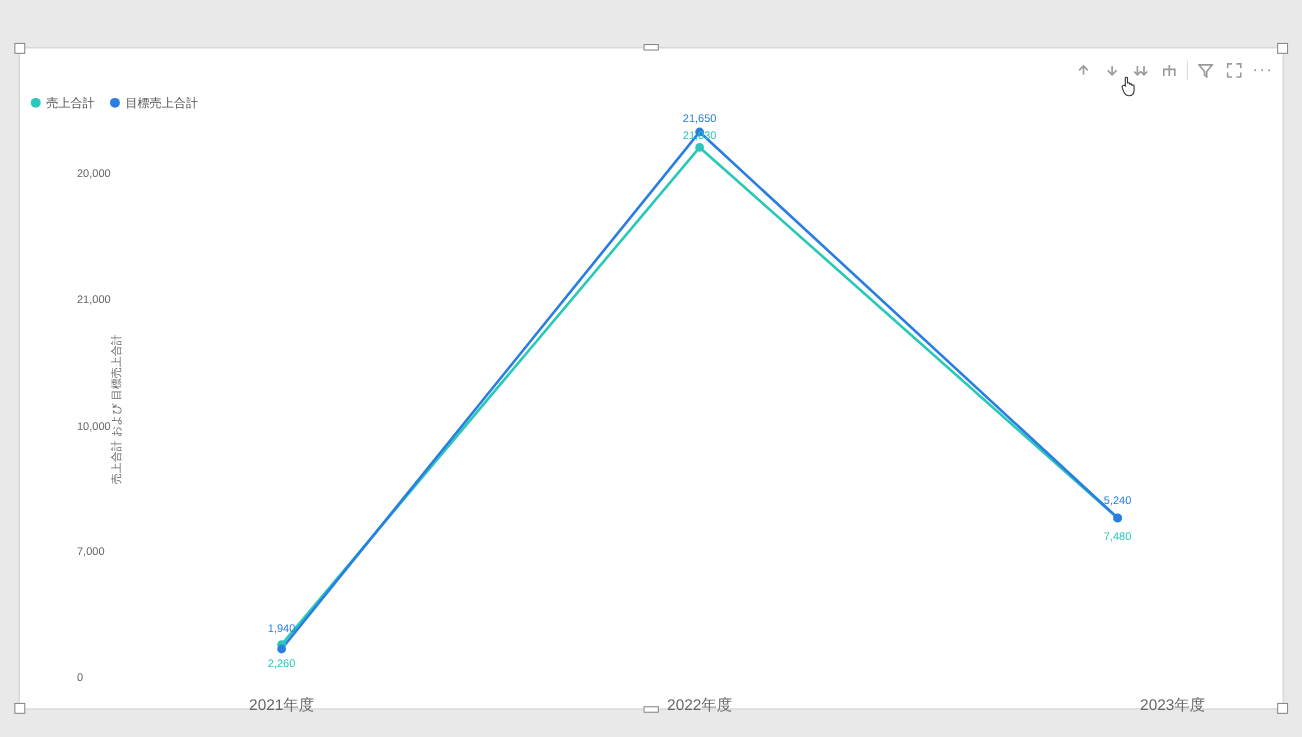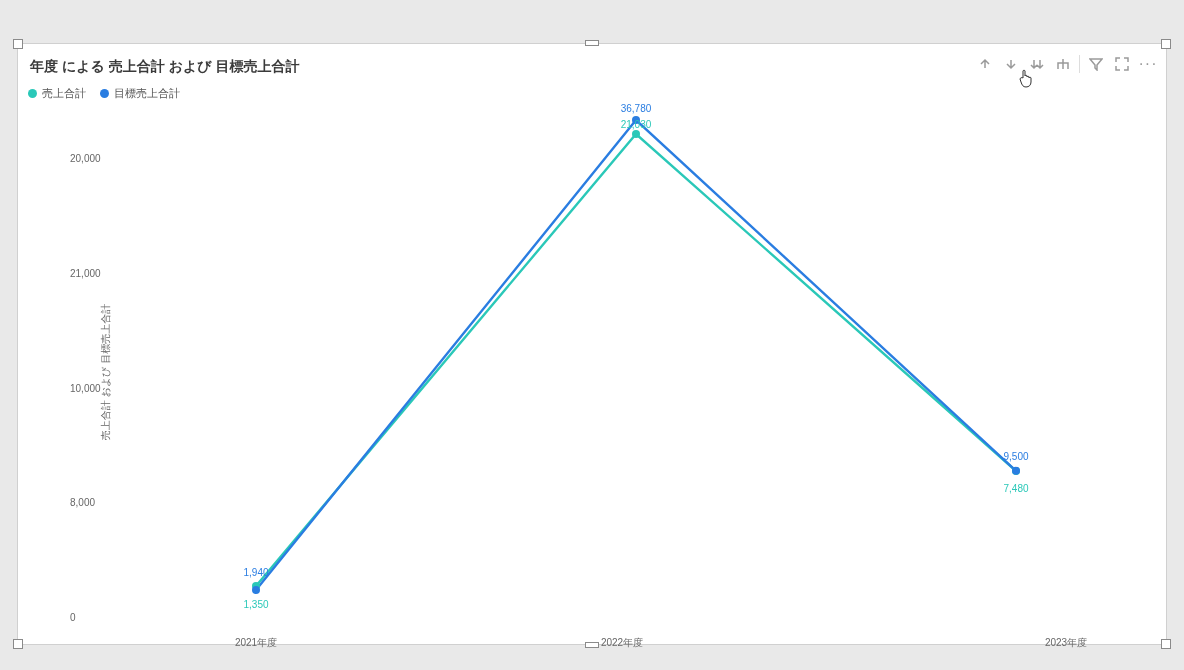--- a/index.html
+++ b/index.html
@@ -83,21 +83,21 @@
   .ytick {
     position: absolute;
     right: calc(100% - 44px);
     font-size: 10px; color: #666;
     transform: translateY(-50%);
     width: 40px;
   }
   .xtick {
     position: absolute;
     bottom: -18px;
-    font-size: 10px; color: #666;
+    font-size: 14px; color: #666;
     transform: translateX(-50%);
     white-space: nowrap;
   }
   .data-label {
     position: absolute;
     font-size: 10px;
     font-weight: 500;
     transform: translate(-50%, -50%);
     white-space: nowrap;
   }
@@ -113,21 +113,20 @@
 
 <div class="canvas">
 
   <div class="sel-handle tl"></div>
   <div class="sel-handle tr"></div>
   <div class="sel-handle bl"></div>
   <div class="sel-handle br"></div>
   <div class="sel-handle tm"></div>
   <div class="sel-handle bm"></div>
 
-  <div class="title">年度 による 売上合計 および 目標売上合計</div>
 
   <div class="legend">
     <div class="legend-item">
       <span class="legend-dot" style="background:#2ac8b8"></span>
       <span>売上合計</span>
     </div>
     <div class="legend-item">
       <span class="legend-dot" style="background:#2a7de1"></span>
       <span>目標売上合計</span>
     </div>
@@ -170,45 +169,45 @@
   <div class="cursor-hand">
     <svg width="18" height="20" viewBox="0 0 18 20">
         <path d="M5 10 V3 C5 2 7 2 7 3 V8 C7 7 9 7 9 8 V9 C9 8 11 8 11 9 V10 C11 9 13 9 13 10 V14 C13 17 11 19 8 19 C5 19 4 17 3 14 L2 11 C2 10 4 9 5 10 Z" fill="#fff" stroke="#333" stroke-width="1"></path>
       </svg>
   </div>
 
   <div class="plot">
     <div class="ylabel">売上合計 および 目標売上合計</div>
 
     <div class="ytick" style="top:505px">0</div>
-    <div class="ytick" style="top:390px">8,000</div>
+    <div class="ytick" style="top:390px">7,000</div>
     <div class="ytick" style="top:276px">10,000</div>
     <div class="ytick" style="top:161px">21,000</div>
     <div class="ytick" style="top:46px">20,000</div>
 
     <div class="xtick" style="left:190px">2021年度</div>
-    <div class="xtick" style="left:556px">2022年度</div>
+    <div class="xtick" style="left:570px">2022年度</div>
     <div class="xtick" style="left:1000px">2023年度</div>
 
     <svg class="lines" viewBox="0 0 1090 520" preserveAspectRatio="none">
 
       <polyline points="190,474 570,22 950,359" stroke="#2ac8b8" stroke-width="2.4" fill="none"></polyline>
 
       <polyline points="190,478 570,8 950,358.8" stroke="#2a7de1" stroke-width="2.4" fill="none"></polyline>
 
       <circle cx="190" cy="474" r="4" fill="#2ac8b8"></circle>
       <circle cx="570" cy="22" r="4" fill="#2ac8b8"></circle>
       <circle cx="950" cy="359" r="4" fill="#2ac8b8"></circle>
       <circle cx="190" cy="478" r="4" fill="#2a7de1"></circle>
       <circle cx="570" cy="8" r="4" fill="#2a7de1"></circle>
       <circle cx="950" cy="358.8" r="4" fill="#2a7de1"></circle>
     </svg>
 
     <div class="data-label" style="left:190px; top:460px; color:#2a7de1">1,940</div>
-    <div class="data-label" style="left:190px; top:492px; color:#2ac8b8">1,350</div>
-
-    <div class="data-label" style="left:570px; top:-4px; color:#2a7de1">36,780</div>
+    <div class="data-label" style="left:190px; top:492px; color:#2ac8b8">2,260</div>
+
+    <div class="data-label" style="left:570px; top:-4px; color:#2a7de1">21,650</div>
     <div class="data-label" style="left:570px; top:12px; color:#2ac8b8">21,030</div>
 
-    <div class="data-label" style="left:950px; top:344px; color:#2a7de1">9,500</div>
+    <div class="data-label" style="left:950px; top:344px; color:#2a7de1">5,240</div>
     <div class="data-label" style="left:950px; top:376px; color:#2ac8b8">7,480</div>
   </div>
 </div>
 
 </body></html>

